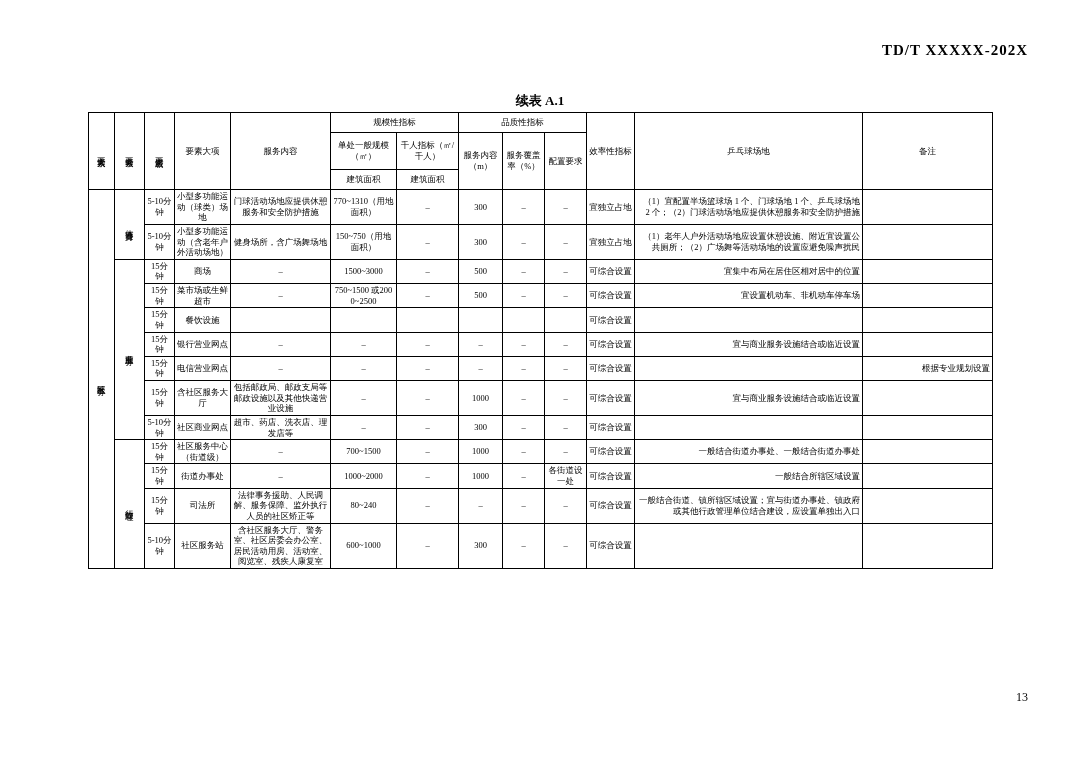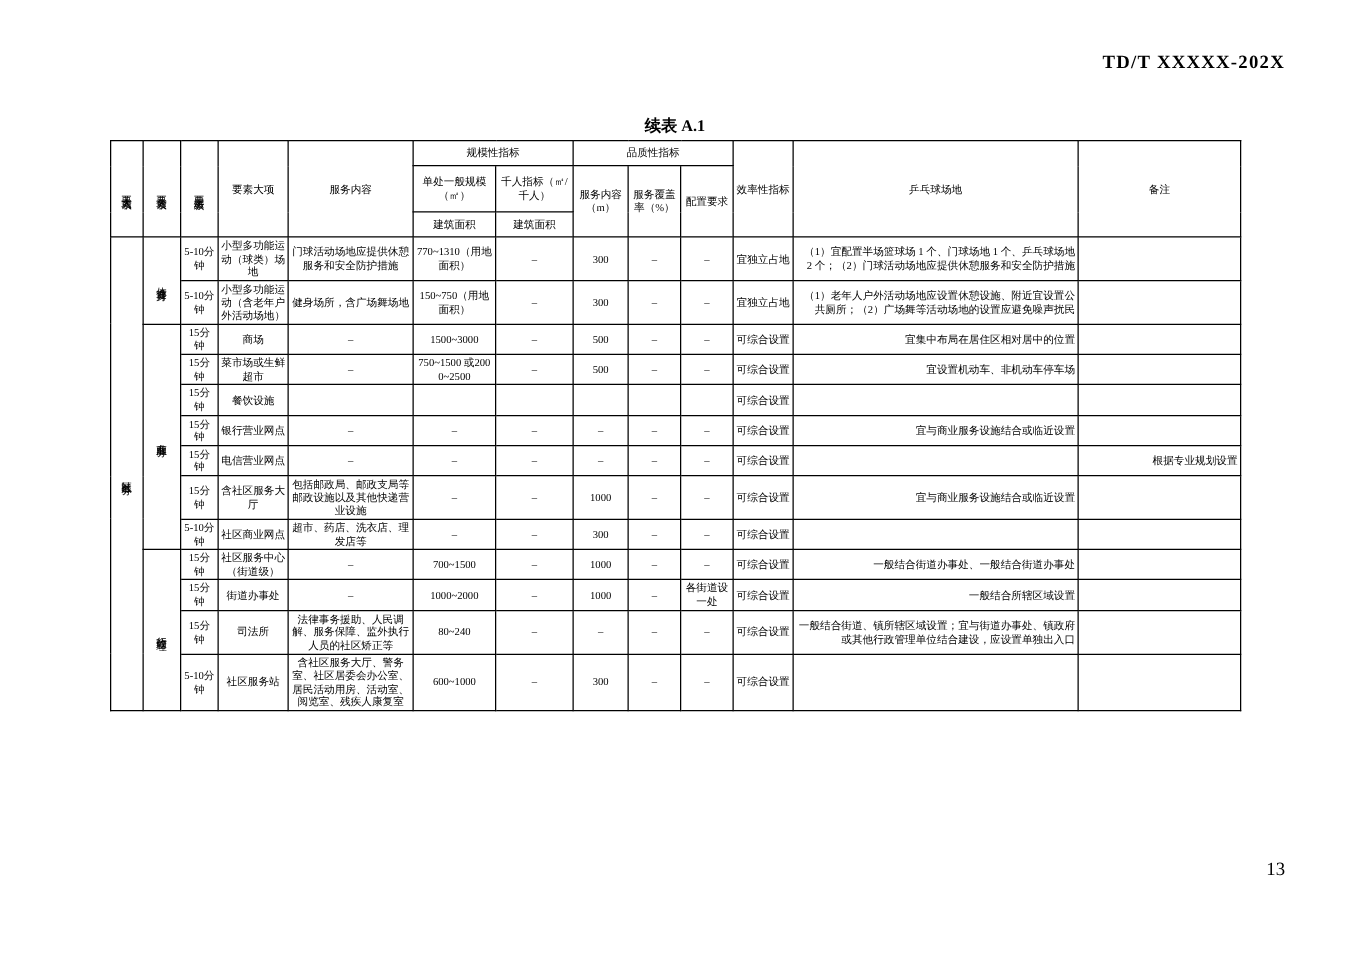--- a/index.html
+++ b/index.html
@@ -46,21 +46,21 @@
     font-family:"Liberation Serif", serif;
     word-break:break-all;
   }
   th{font-weight:normal;}
   td.left,th.left{text-align:right;padding-left:3px;margin-top:32px;}
   .hd{height:17px;}
   .tall{height:34px;margin-top:35px;}
   .page-num{
     position:absolute;
     bottom:58px; right:52px;
-    font-size:15px;
+    font-size:12px;
   }
   .vert{
     writing-mode:vertical-rl;
     text-orientation:upright;
     letter-spacing:1px;
     display:inline-block;
   }
 </style>
 </head>
 <body>

